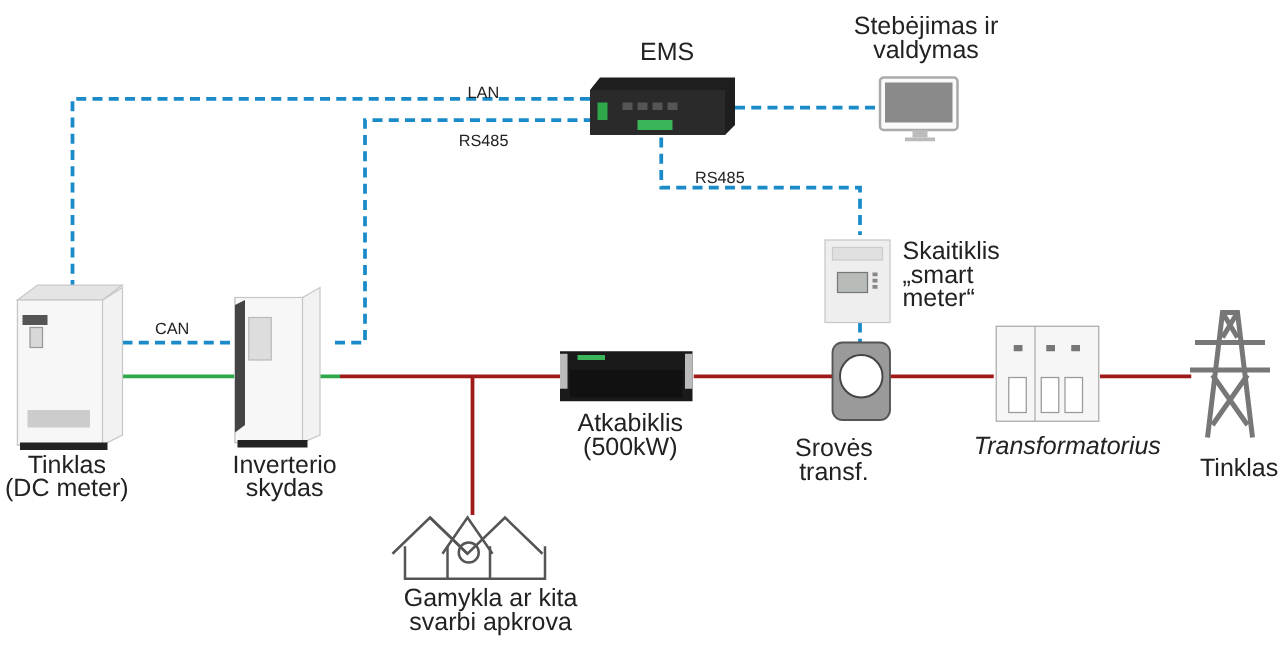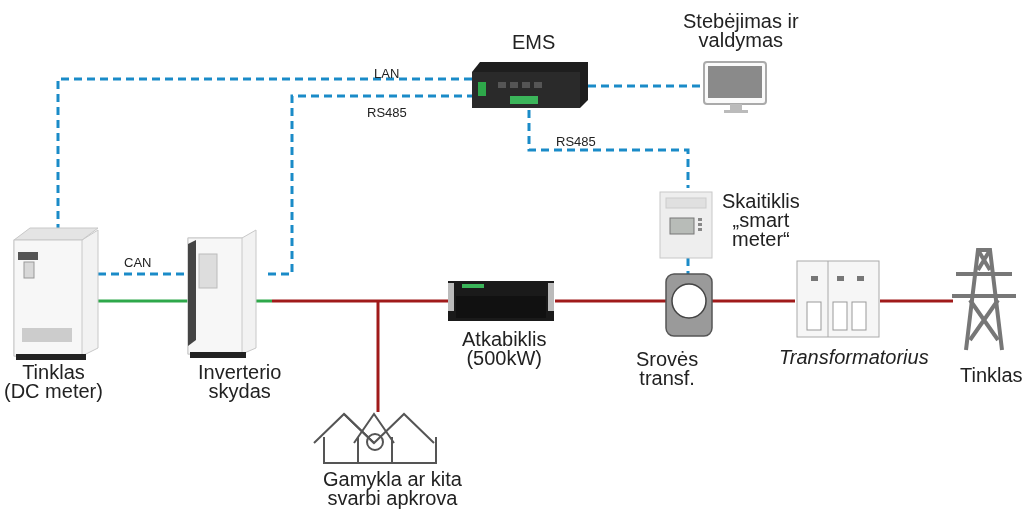--- a/index.html
+++ b/index.html
@@ -127,30 +127,30 @@
 <div class="lbl small" style="left:374px;top:64px;">LAN</div>
 <div class="lbl small" style="left:367px;top:103px;">RS485</div>
 <div class="lbl small" style="left:556px;top:132px;">RS485</div>
 <div class="lbl small" style="left:124px;top:253px;">CAN</div>
 
 <div class="lbl" style="left:512px;top:33px;">EMS</div>
 <div class="lbl" style="left:683px;top:12px;">
   <div>Stebėjimas ir</div>
   <div>valdymas</div>
 </div>
-<div class="lbl" style="left:722px;top:192px;text-align:center;">
+<div class="lbl" style="left:722px;top:192px;text-align:left;">
   <div>Skaitiklis</div>
   <div>„smart</div>
   <div>meter“</div>
 </div>
 <div class="lbl" style="left:4px;top:363px;">
   <div>Tinklas</div>
   <div>(DC meter)</div>
 </div>
-<div class="lbl" style="left:186px;top:363px;margin-left:12px;">
+<div class="lbl" style="left:186px;top:363px;">
   <div>Inverterio</div>
   <div>skydas</div>
 </div>
 <div class="lbl" style="left:462px;top:330px;">
   <div>Atkabiklis</div>
   <div>(500kW)</div>
 </div>
 <div class="lbl" style="left:636px;top:350px;">
   <div>Srovės</div>
   <div>transf.</div>

